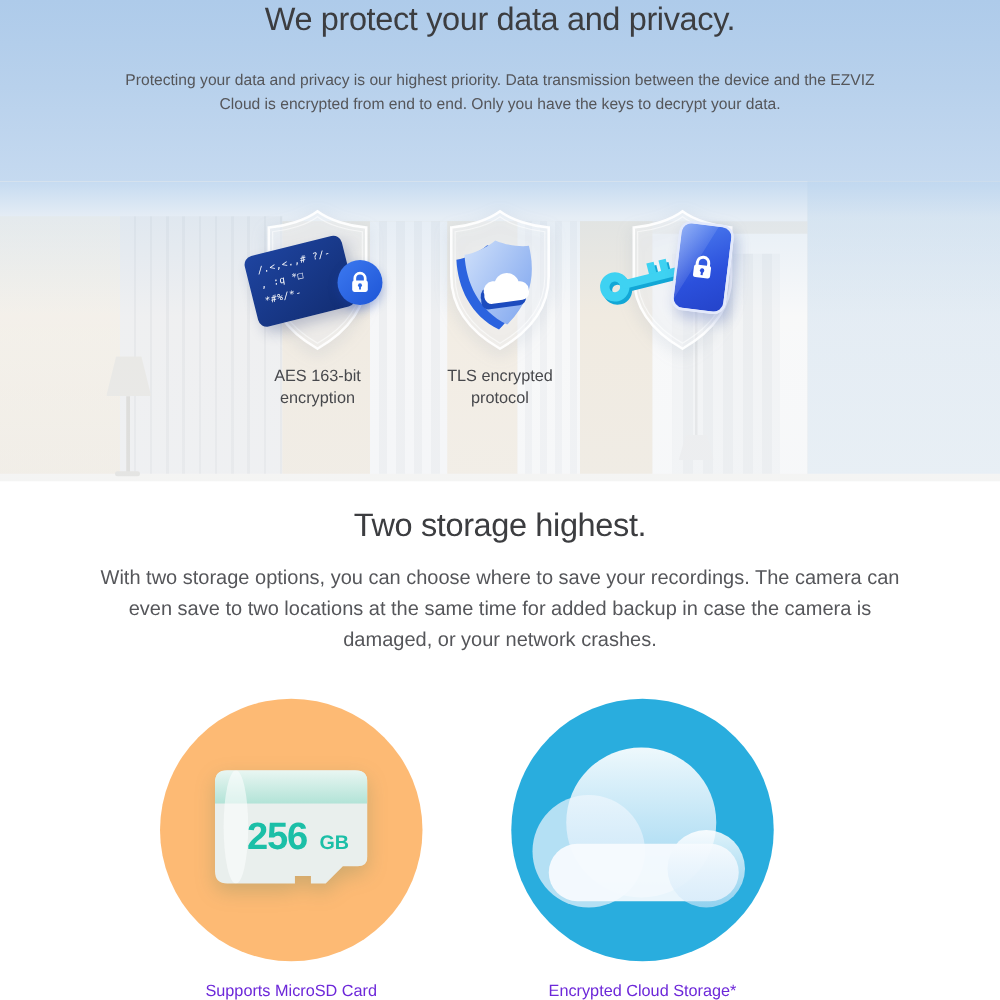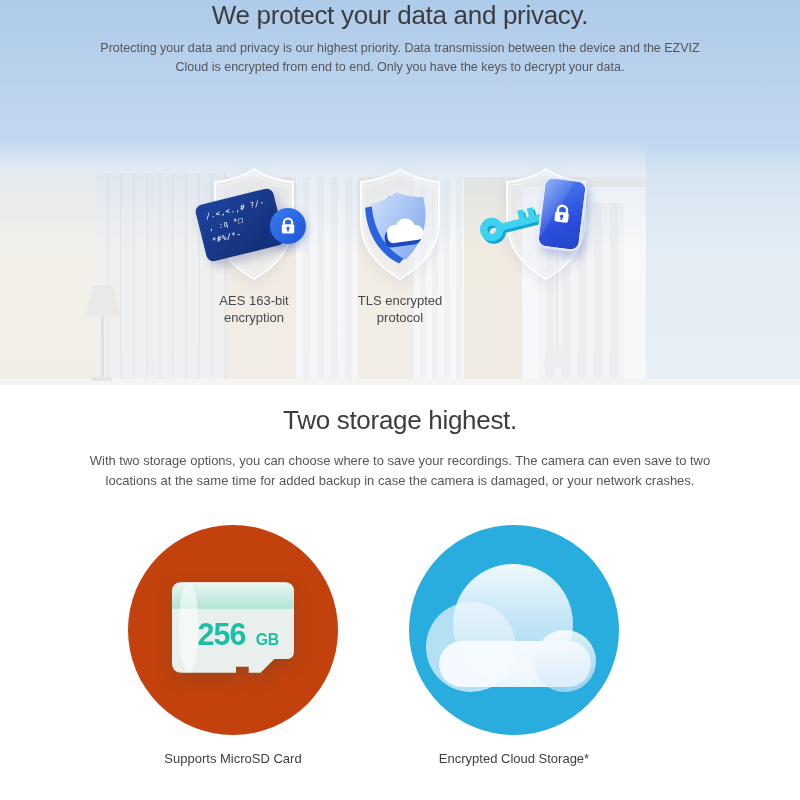--- a/index.html
+++ b/index.html
@@ -4,21 +4,21 @@
 <style>
   * { margin:0; padding:0; box-sizing:border-box; }
   html,body { font-family:"Liberation Sans", sans-serif; background:#fff; }
   .page { position:relative; width:800px; height:800px; overflow:hidden; background:#fff; margin:0 auto; }
 
   
   .hero { position:relative; width:800px; height:385px;
           background:linear-gradient(180deg,#aecbea 0%,#b8d1ec 70px,#c6daf0 150px,#c9dcf0 100%); }
   .hero h1 { position:relative; z-index:3; text-align:center;
              font-size:26px; font-weight:400; color:#3c3d40; letter-spacing:-0.3px; }
-  .hero .desc { position:relative; z-index:3; max-width:620px; margin:8px auto 0; text-align:center;
+  .hero .desc { position:relative; z-index:3; max-width:620px; margin:24px auto 0; text-align:center;
                 font-size:12.5px; line-height:1.55; color:#55565a; }
 
   
   .room { position:absolute; left:0; top:145px; width:800px; height:240px; overflow:hidden; background:#e9e6e0; }
   .room > div { position:absolute; }
   .ceiling    { left:0; top:0; width:646px; height:32px; background:#f2f3f5; }
   .wall-left  { left:0; top:28px; bottom:0; width:96px; background:linear-gradient(180deg,#f0ede6,#ece5d9); }
   .slats      { left:96px; top:28px; bottom:0; width:130px;
                 background:repeating-linear-gradient(90deg,#e8e9eb 0 11px,#dcdee1 11px 13px); }
   .wall-mid   { left:226px; top:32px; bottom:0; width:160px; background:#ebe3d6; }
@@ -74,31 +74,31 @@
            box-shadow:4px 6px 10px rgba(40,70,170,0.25);
            display:flex; align-items:center; justify-content:center; overflow:hidden; }
   .phone::before { content:""; position:absolute; inset:0;
                    background:linear-gradient(115deg,rgba(255,255,255,0.38) 0%,rgba(255,255,255,0.1) 40%,transparent 41%); }
 
   
   .storage { position:relative; width:800px; height:415px; background:#fff; }
   .storage h2 { padding-top:20px; text-align:center; font-size:26px; font-weight:400;
                 color:#3c3d40; letter-spacing:-0.3px; }
   .storage .desc { max-width:650px; margin:15px auto 0; text-align:center;
-                   font-size:13px; line-height:1.55; color:#55565a; }
+                   font-size:16px; line-height:1.55; color:#55565a; }
   .options { position:relative; margin-top:34px; height:262px; }
   .option { position:absolute; top:0; width:210px; display:flex; flex-direction:column; align-items:center; }
   .option-sd    { left:128px; }
   .option-cloud { left:409px; }
   .circle { position:relative; width:210px; height:210px; border-radius:50%; }
-  .circle-sd    { background:#c2410c; }
+  .circle-sd    { background:#fdba74; }
   .circle-cloud { background:#29adde; }
   .sd-svg { position:absolute; left:44px; top:57px; filter:drop-shadow(0 6px 8px rgba(0,95,75,0.18)); }
   .cloud-svg { position:absolute; left:0; top:0; }
-  .option-label { margin-top:16px; font-size:13px; color:#404040; text-align:center; }
+  .option-label { margin-top:16px; font-size:13px; color:#6d28d9; text-align:center; }
 </style>
 </head>
 <body>
 
 <div class="page">
 
   <section class="hero">
 
     <div class="room">
       <div class="ceiling"></div>

